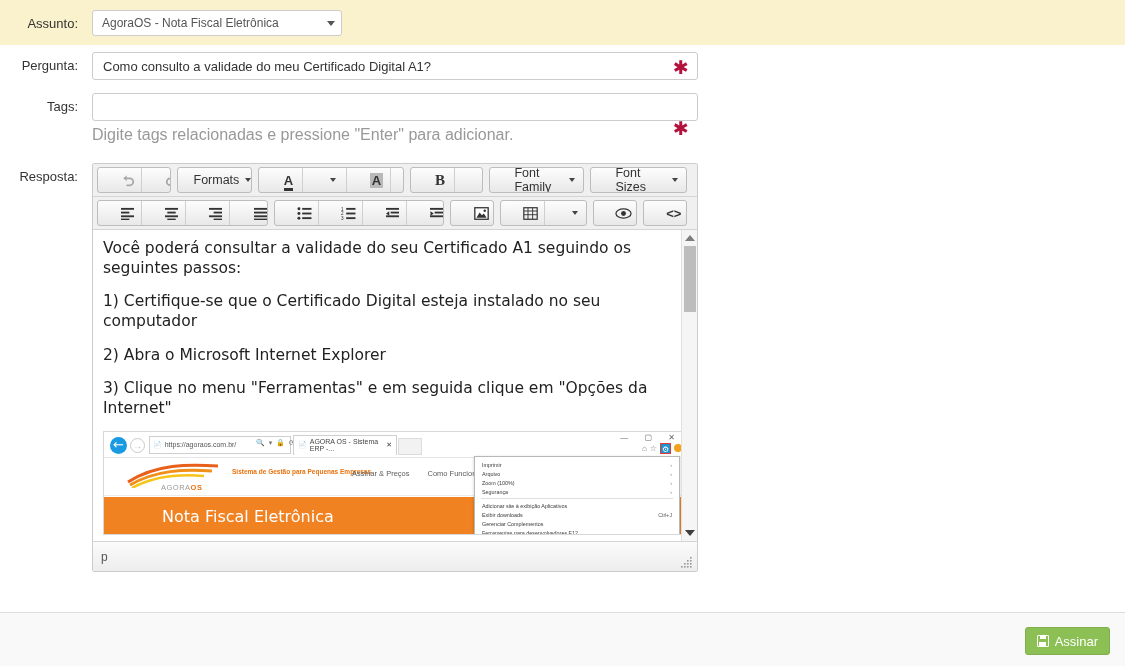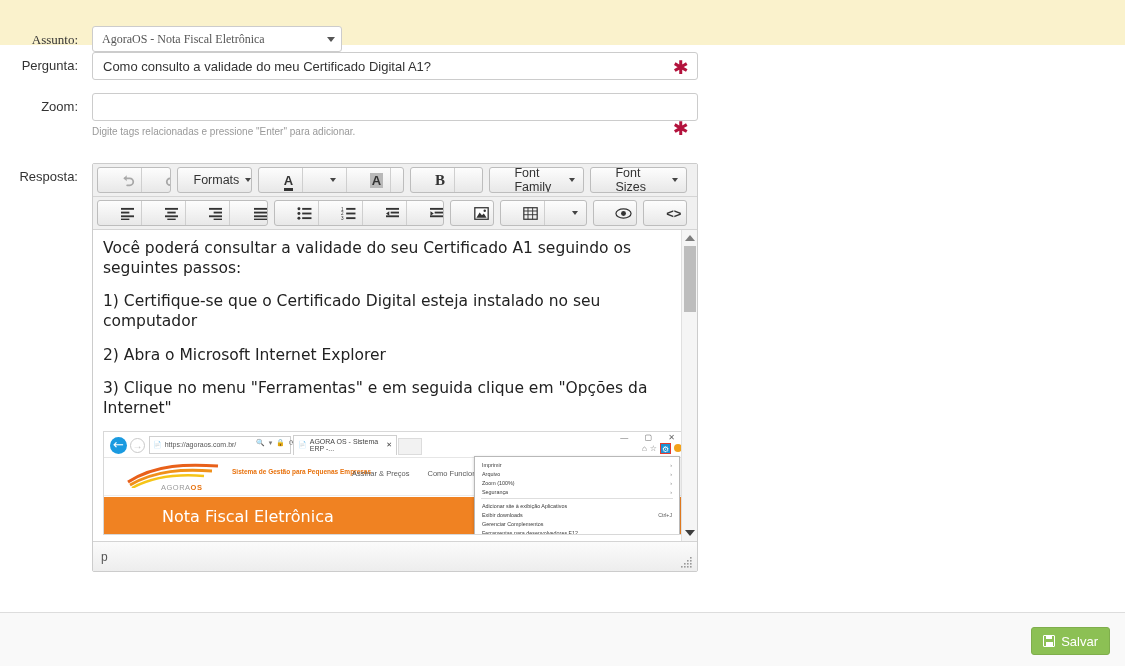--- a/index.html
+++ b/index.html
@@ -40,21 +40,21 @@
   }
 
   
   .text-input {
     width: 606px; height: 28px; background: #fff;
     border: 1px solid #ccc; border-radius: 3px;
     font-size: 13px; color: #333; padding: 0 10px;
     display: flex; align-items: center;
   }
   .text-input.empty { color: #999; }
-  .hint { font-size: 10px; color: #999; margin-top: 5px; }
+  .hint { font-size: 16px; color: #999; margin-top: 5px; }
   .req-star {
     position: absolute; font-size: 19px; color: #b3123c;
     font-family: "DejaVu Sans", sans-serif; line-height: 1;
   }
 
   
   .editor {
     width: 606px; border: 1px solid #ccc; border-radius: 2px;
     background: #fff; overflow: hidden;
   }
@@ -260,42 +260,42 @@
     background:#fff;
   }
 </style>
 </head>
 <body>
 
 <div class="page">
 
   <div class="subject-band"></div>
 
-  <div class="form-row" style="left:0; top:26px;font-family:Liberation Serif, serif;">
+  <div class="form-row" style="left:0; top:10px;">
     <div class="lbl">Assunto:</div>
     <div class="field-col">
       <div class="select-box">
         <span class="sel-val">AgoraOS - Nota Fiscal Eletrônica</span>
         <span class="caret-dn"></span>
       </div>
     </div>
   </div>
 
   <div class="form-row" style="left:0; top:52px;">
     <div class="lbl">Pergunta:</div>
     <div class="field-col">
       <div class="text-input">
         <span>Como consulto a validade do meu Certificado Digital A1?</span>
       </div>
     </div>
   </div>
   <span class="req-star" style="left:673px; top:58px;">✱</span>
 
   <div class="form-row" style="left:0; top:93px;">
-    <div class="lbl">Zoom:</div>
+    <div class="lbl">Tags:</div>
     <div class="field-col">
       <div class="text-input empty">
         <span></span>
       </div>
       <div class="hint">Digite tags relacionadas e pressione "Enter" para adicionar.</div>
     </div>
   </div>
   <span class="req-star" style="left:673px; top:119px;">✱</span>
 
   <div class="form-row" style="left:0; top:163px;">
@@ -602,17 +602,17 @@
             </g>
           </svg>
         </div>
       </div>
     </div>
   </div>
 
   <div class="footer">
     <div class="btn-save">
       <span class="save-ic"></span>
-      <span>Salvar</span>
+      <span>Assinar</span>
     </div>
   </div>
 
 </div>
 
 </body></html>

